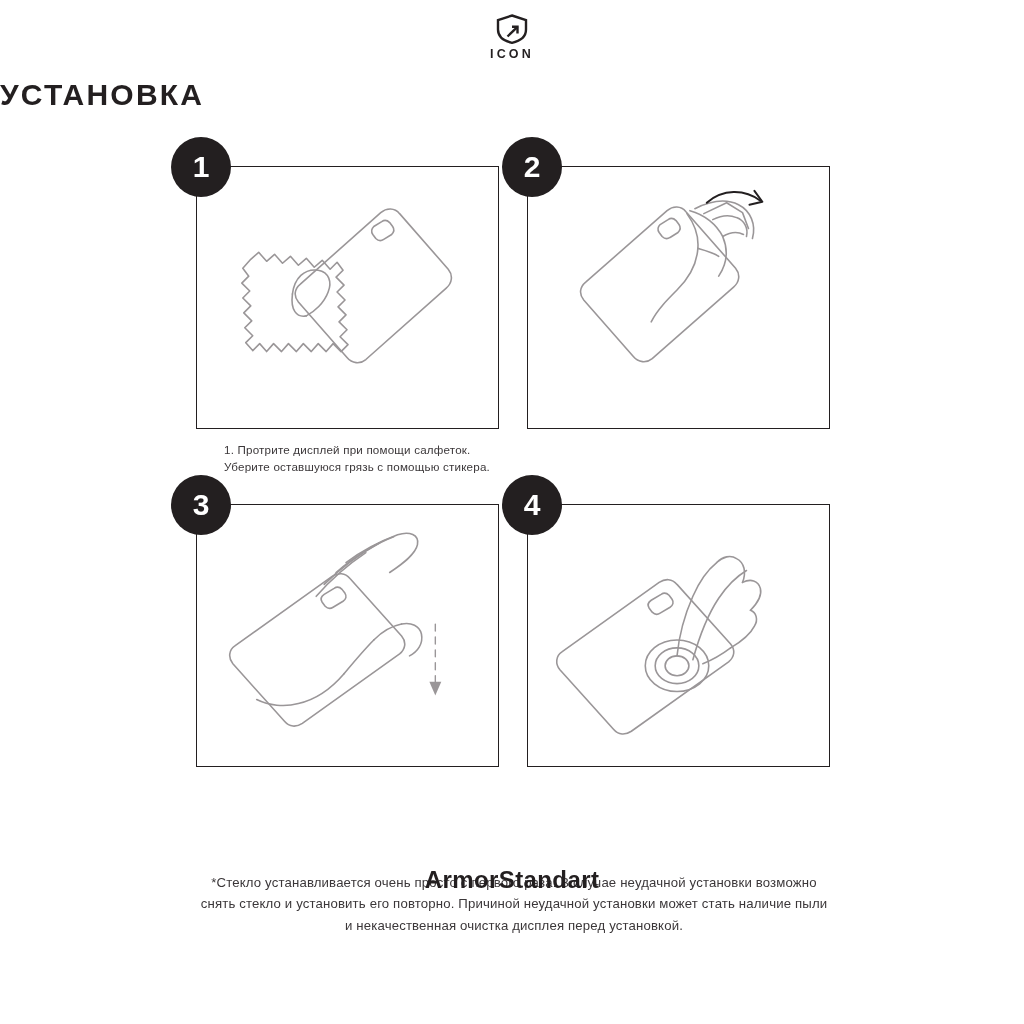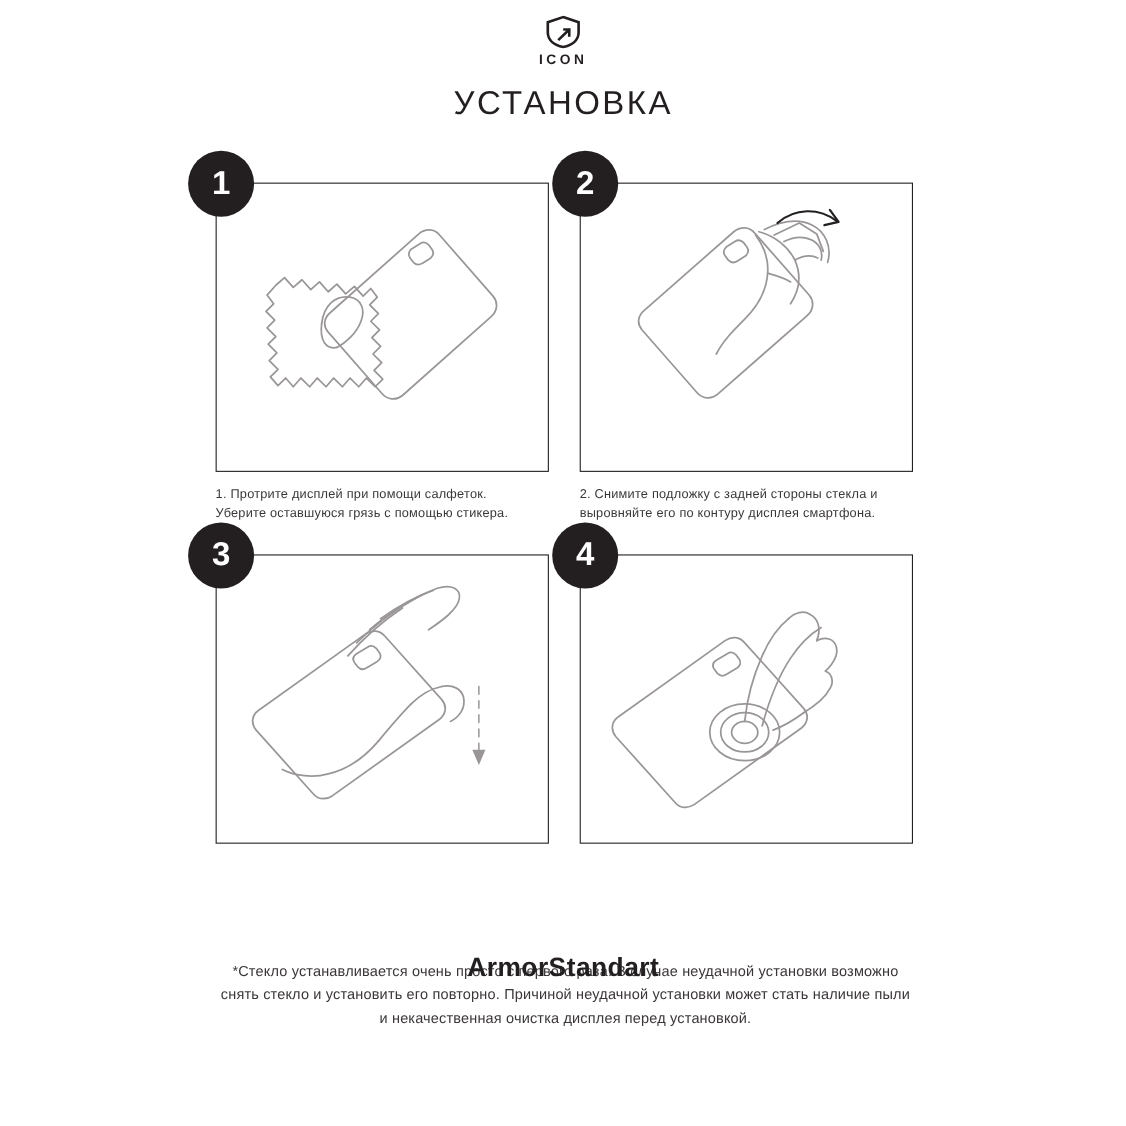--- a/index.html
+++ b/index.html
@@ -44,23 +44,23 @@
     font-weight: 700;
     color: #231f20;
   }
 
   
   .title {
     position: absolute;
     top: 78px;
     left: 0;
     width: 1024px;
-    text-align: center;
+    text-align: left;
     font-size: 30px;
-    font-weight: 400;
+    font-weight: 700;
     letter-spacing: 2.2px;
     color: #231f20;
   }
 
   
   .steps {
     position: absolute;
     top: 166px;
     left: 196px;
     width: 634px;
@@ -108,20 +108,21 @@
     height: 100%;
     display: block;
   }
   .caption {
     margin-top: 12px;
     font-size: 11.6px;
     line-height: 1.5;
     letter-spacing: 0.2px;
     color: #3b3739;
     white-space: pre-line;
+    margin-left: 28px;
   }
 
   
   .note {
     position: absolute;
     top: 872px;
     left: 196px;
     width: 636px;
     font-size: 13.2px;
     line-height: 1.62;
@@ -206,22 +207,20 @@
               <path d="M196 70 C203 66 211 65 217 68"></path>
               <path d="M168 42 C184 34 200 32 212 38 C224 44 230 58 226 72"></path>
               <path d="M177 47 L200 36 L216 46 L222 62"></path>
             </g>
             <g fill="none" stroke="#231f20" stroke-width="2" stroke-linejoin="round" stroke-linecap="round">
               <path d="M180 36 C196 22 218 22 234 34"></path>
               <path d="M228 24 L236 35 L223 38"></path>
             </g>
           </svg>
         </div>
-        <div class="caption">2. Снимите подложку с задней стороны стекла и
-выровняйте его по контуру дисплея смартфона.</div>
       </div>
     </div>
 
     <div class="row second">
 
       <div class="step">
         <div class="panel">
           <div class="badge">3</div>
           <svg viewBox="0 0 303 263">
             <g fill="none" stroke="#9a9698" stroke-width="1.6" stroke-linejoin="round" stroke-linecap="round">

